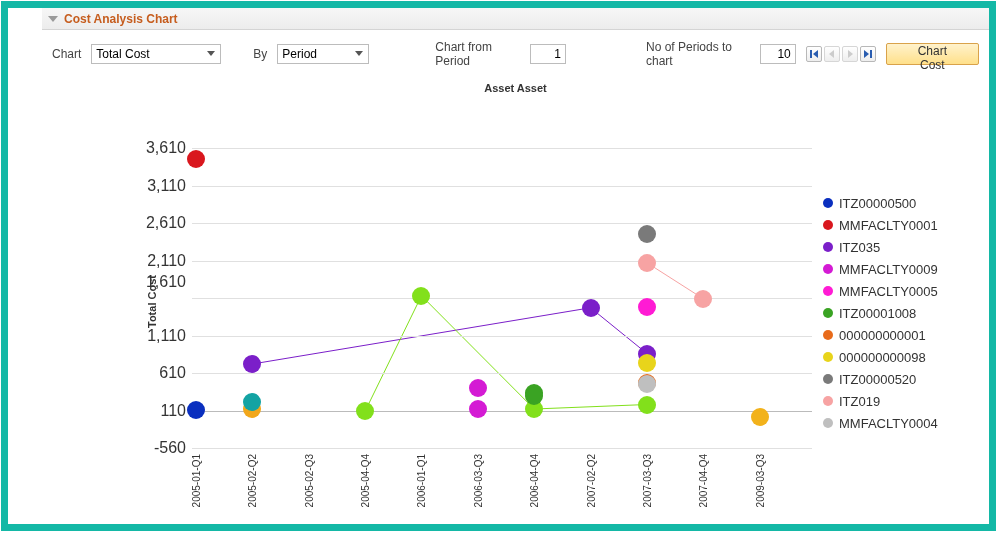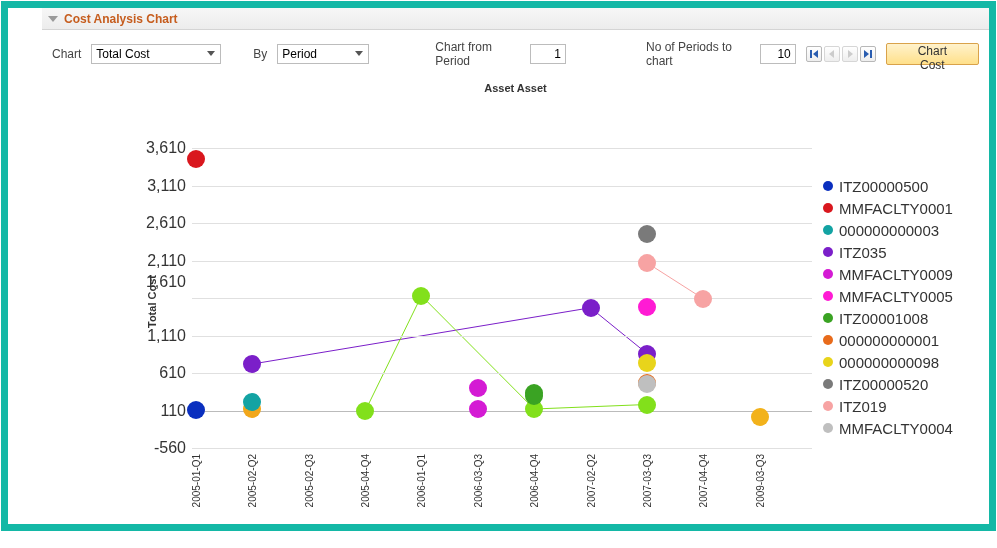--- a/index.html
+++ b/index.html
@@ -23,21 +23,21 @@
 .chart-title { text-align: center; font-size: 11px; font-weight: bold; color: #333; padding-top: 14px; }
 .plot-wrap { position: absolute; left: 60px; top: 60px; width: 740px; height: 430px; }
 .ylabel { position: absolute; left: 44px; top: 200px; transform: rotate(-90deg); transform-origin: left top; font-size: 11px; font-weight: bold; color: #333; white-space: nowrap; }
 .xlabel { position: absolute; left: 0; bottom: -8px; width: 740px; text-align: center; font-size: 11px; font-weight: bold; color: #333; }
 .plot { position: absolute; left: 90px; top: 20px; width: 620px; height: 300px; }
 .gridline { position: absolute; left: 0; width: 100%; height: 1px; background: #e0e0e0; }
 .axis0 { background: #bbb; }
 .ytick { position: absolute; right: 626px; width: 60px; text-align: right; font-size: 16px; color: #333; transform: translateY(-50%); }
 .xtick { position: absolute; top: 306px; font-size: 10px; color: #333; transform: rotate(-90deg) translate(-100%,-50%); transform-origin: left top; white-space: nowrap; }
 .pt { position: absolute; border-radius: 50%; transform: translate(-50%,-50%); }
-.legend { position: absolute; right: 16px; top: 107px; width: 150px; font-size: 15px; color: #333; }
+.legend { position: absolute; right: 16px; top: 124px; width: 150px; font-size: 13px; color: #333; }
 .legend-row { display: flex; align-items: center; gap: 6px; height: 22px; }
 .legend-dot { width: 10px; height: 10px; border-radius: 50%; flex: none; }
 svg.lines { position: absolute; left:0; top:0; width:100%; height:100%; overflow: visible; }
 </style>
 </head>
 <body>
 
 <div class="panel">
   <div class="titlebar">
     <div class="tri"></div>
@@ -164,24 +164,20 @@
     <div class="legend" id="legend">
         <div class="legend-row">
           <div class="legend-dot" style="background: rgb(10, 47, 191);"></div>
           <span>ITZ00000500</span>
         </div>
         <div class="legend-row">
           <div class="legend-dot" style="background: rgb(217, 23, 30);"></div>
           <span>MMFACLTY0001</span>
         </div>
         <div class="legend-row">
-          <div class="legend-dot" style="background: rgb(19, 163, 163);"></div>
-          <span>000000000003</span>
-        </div>
-        <div class="legend-row">
           <div class="legend-dot" style="background: rgb(123, 31, 201);"></div>
           <span>ITZ035</span>
         </div>
         <div class="legend-row">
           <div class="legend-dot" style="background: rgb(212, 27, 212);"></div>
           <span>MMFACLTY0009</span>
         </div>
         <div class="legend-row">
           <div class="legend-dot" style="background: rgb(255, 27, 212);"></div>
           <span>MMFACLTY0005</span>

